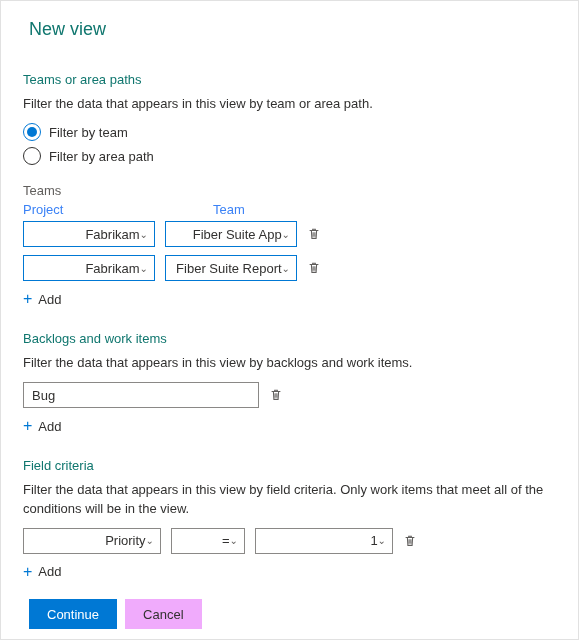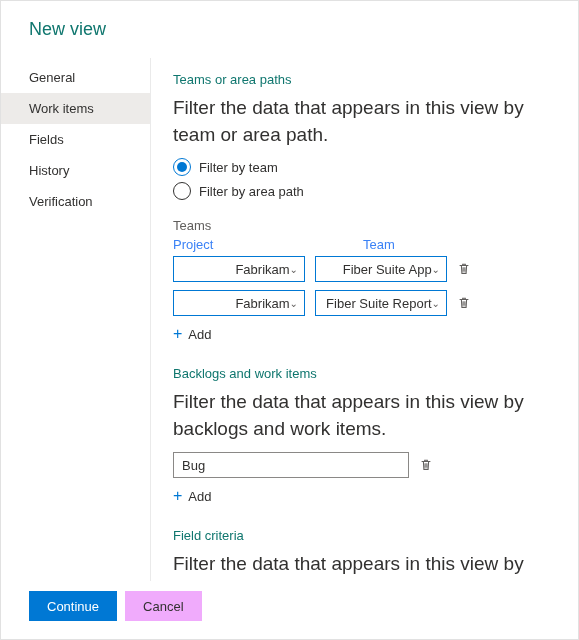--- a/index.html
+++ b/index.html
@@ -45,21 +45,21 @@
     flex: 1;
     padding: 8px 20px 20px 22px;
     overflow-y: auto;
   }
   .section-title {
     font-size: 13px;
     color: #0f766e;
     margin: 6px 0 8px 0;
   }
   .section-desc {
-    font-size: 19px;
+    font-size: 13px;
     color: #323130;
     margin-bottom: 10px;
     line-height: 1.4;
   }
   .radio-row {
     display: flex;
     align-items: center;
     margin: 6px 0;
     cursor: pointer;
   }
@@ -155,21 +155,21 @@
     display: flex;
     align-items: center;
     background: #fff;
   }
   .backlog-row .input-box { width: 236px; }
   .criteria-row .dd-field { width: 138px; }
   .criteria-row .dd-op    { width: 74px; }
   .criteria-row .dd-val   { width: 138px; }
   .footer {
     position: absolute;
-    bottom: 8px;
+    bottom: 0;
     left: 0;
     right: 0;
     padding: 10px 0 10px 28px;
     display: flex;
     gap: 8px;
     background: #fff;
   }
   .btn {
     height: 30px;
     padding: 0 18px;
@@ -180,27 +180,20 @@
   .btn.primary { background: #0078d4; color: #fff; }
   .btn.secondary { background: #f0abfc; color: #323130; }
   .spacer { height: 18px; }
 </style>
 </head>
 <body>
 
 <div class="header">New view</div>
 
 <div class="body">
-  <div class="sidebar">
-    <div class="sidebar-item">General</div>
-    <div class="sidebar-item selected">Work items</div>
-    <div class="sidebar-item">Fields</div>
-    <div class="sidebar-item">History</div>
-    <div class="sidebar-item">Verification</div>
-  </div>
 
   <div class="main">
 
     <div class="section-title">Teams or area paths</div>
     <div class="section-desc">Filter the data that appears in this view by team or area path.</div>
 
     <div class="radio-row">
       <span class="radio checked"></span>
       <span>Filter by team</span>
     </div>

